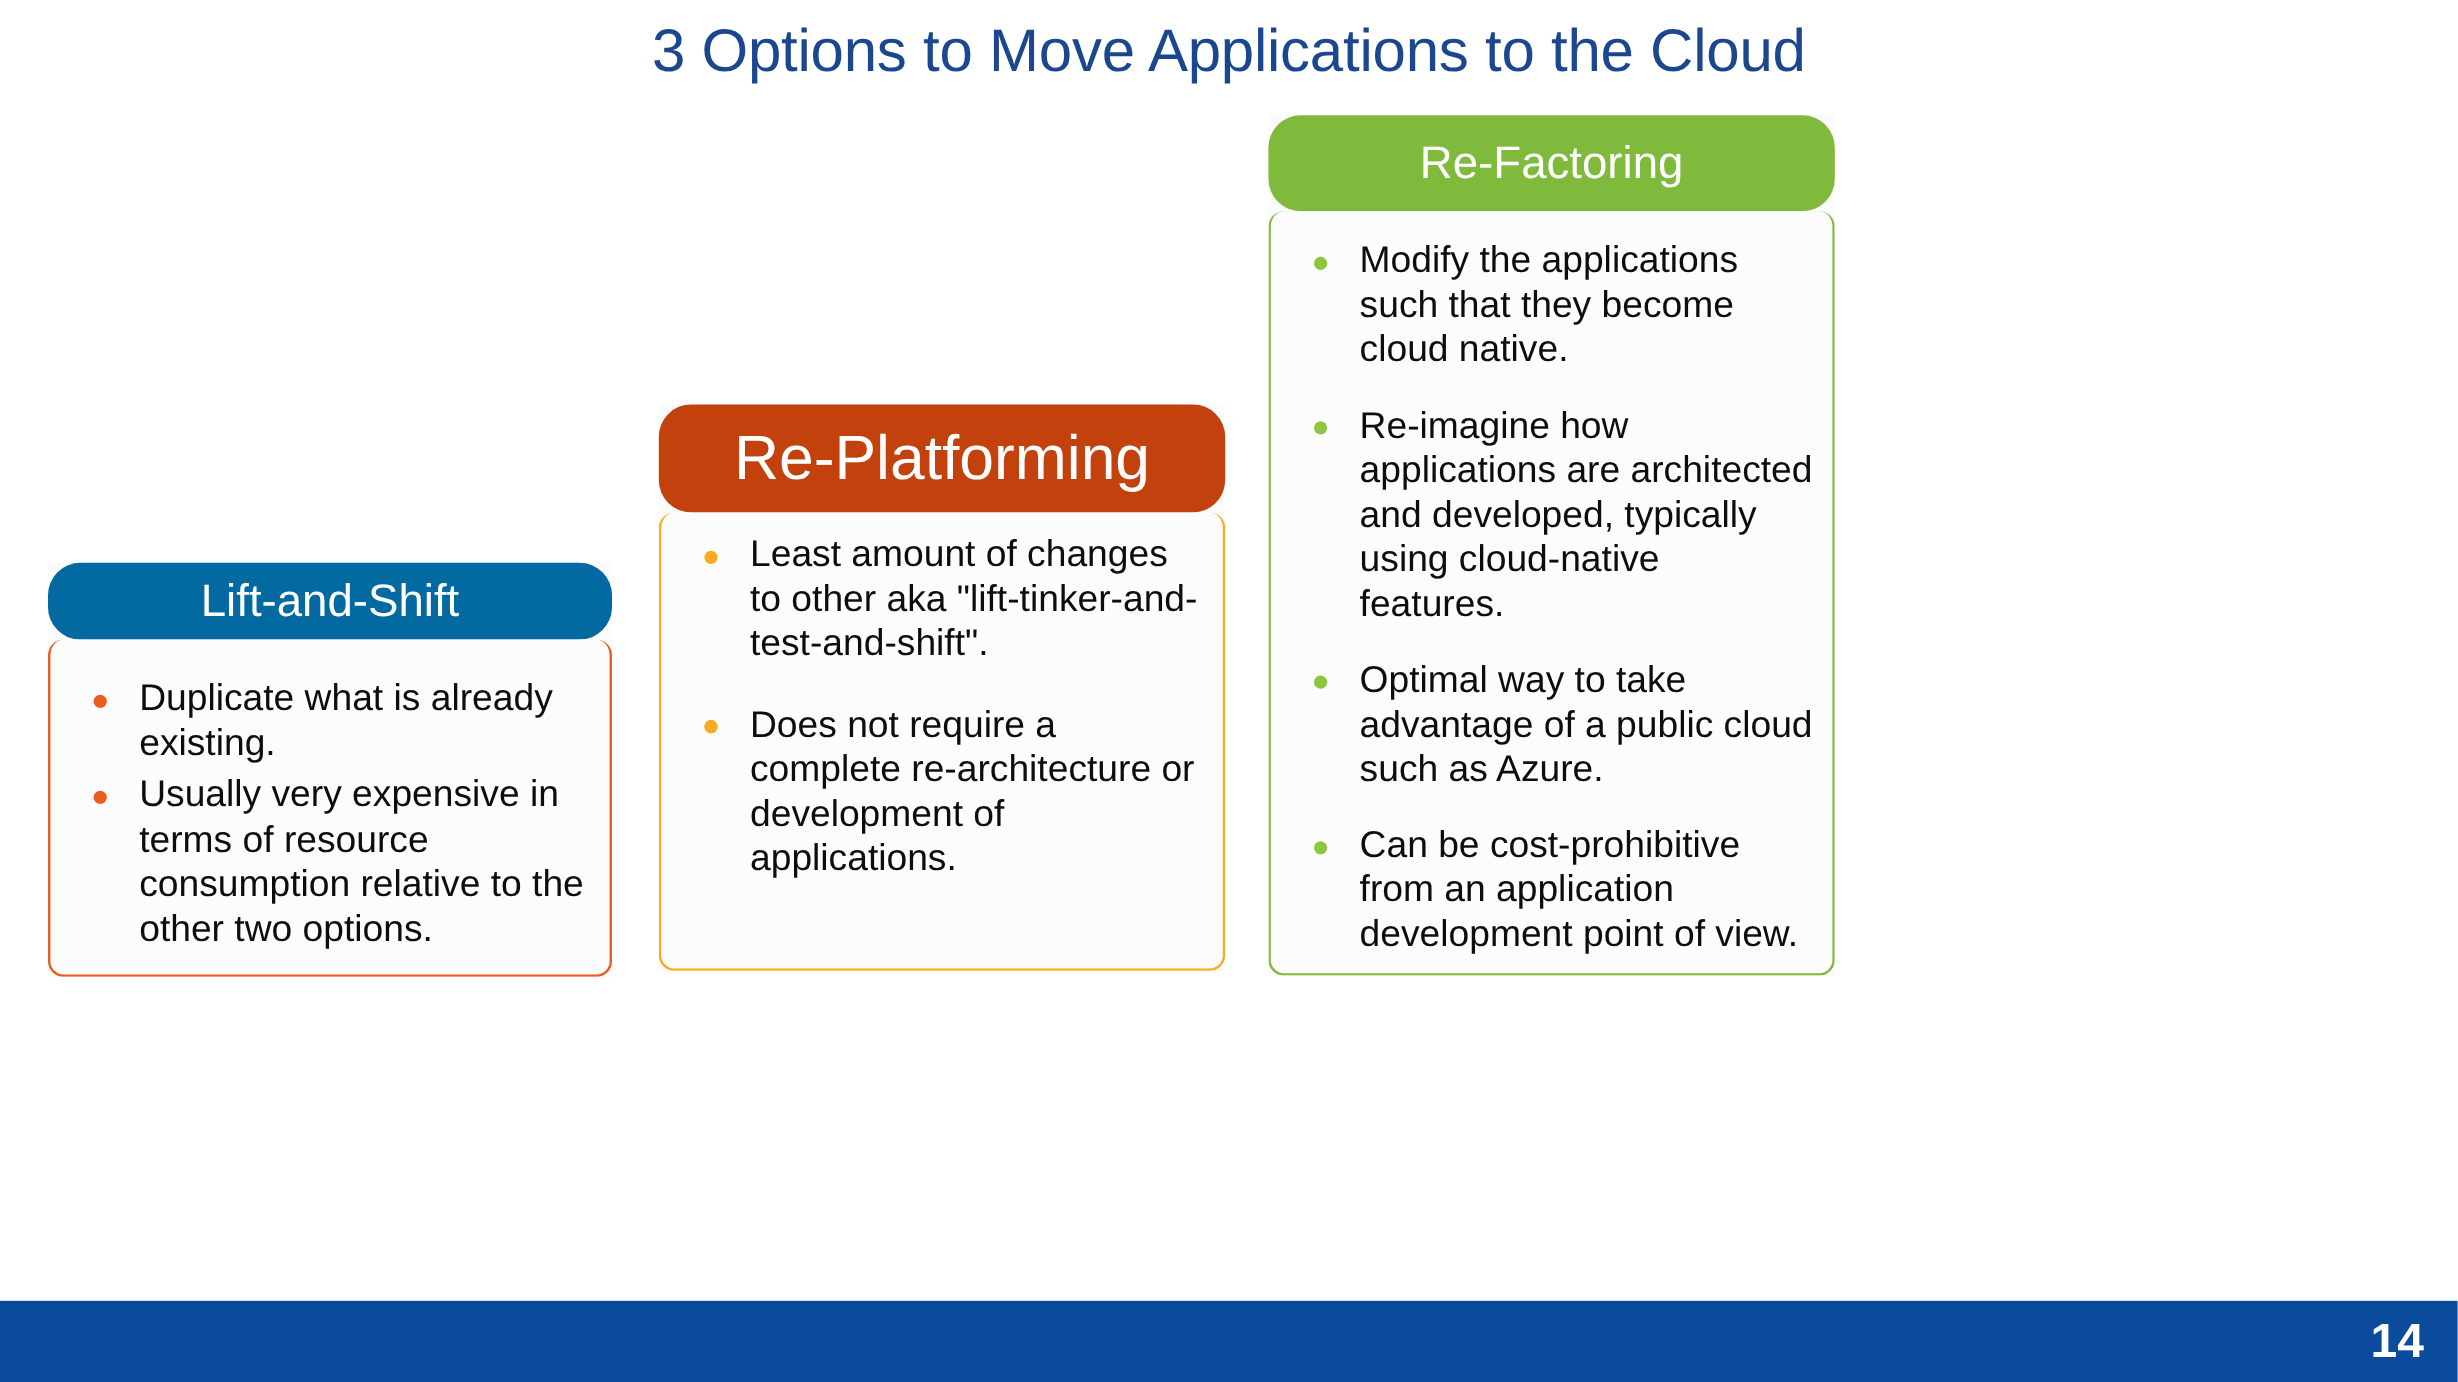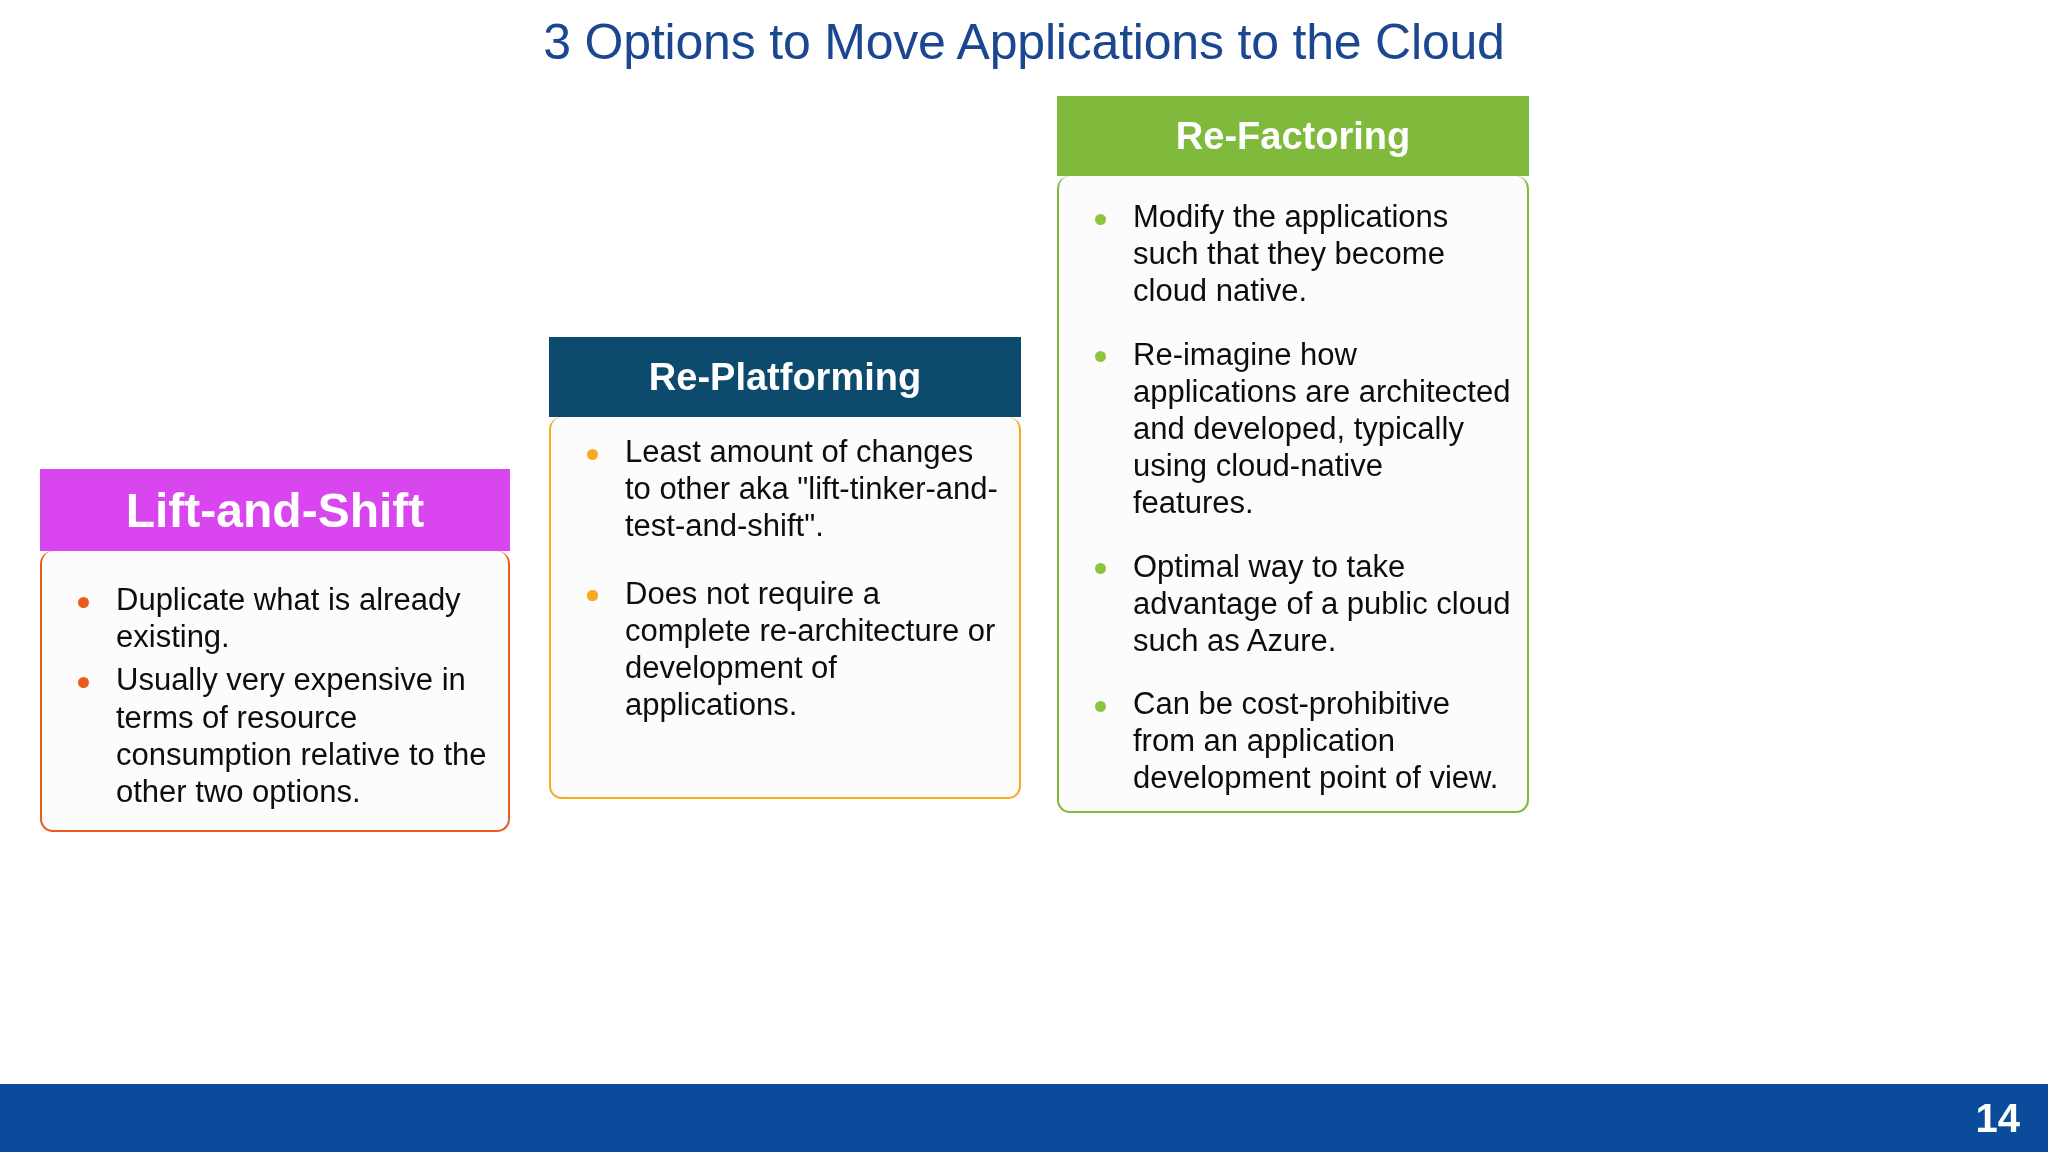--- a/index.html
+++ b/index.html
@@ -40,24 +40,25 @@
   .card {
     position: absolute;
     box-sizing: border-box;
     background: #FBFBFB;
   }
   .card-header {
     box-sizing: border-box;
     width: 100%;
     text-align: center;
     color: #FFFFFF;
-    font-weight: bold;
+    font-weight: normal;
     display: flex;
     align-items: center;
     justify-content: center;
+    border-radius: 27px;
   }
   .card-body {
     box-sizing: border-box;
     width: 100%;
     background: #FCFCFC;
     border-left-width: 2px;
     border-right-width: 2px;
     border-bottom-width: 2px;
     border-top-width: 0;
     border-style: solid;
@@ -86,42 +87,42 @@
     border-radius: 50%;
   }
 
   
   #card-lift {
     left: 40px;
     top: 469px;
     width: 470px;
   }
   #card-lift .card-header {
-    background: #d946ef;
-    height: 82px;
-    font-size: 48px;
+    background: #0369a1;
+    height: 64px;
+    font-size: 38px;
   }
   #card-lift .card-body {
     border-color: #EA5B1C;
     min-height: 250px;
     padding-top: 30px;
   }
   #card-lift ul.bullets li { margin-bottom: 6px; }
   #card-lift ul.bullets li .dot { background: #EA5B1C; }
 
   
   #card-replatform {
     left: 549px;
     top: 337px;
     width: 472px;
   }
   #card-replatform .card-header {
-    background: #0c4a6e;
-    height: 80px;
-    font-size: 38px;
+    background: #c2410c;
+    height: 90px;
+    font-size: 52px;
   }
   #card-replatform .card-body {
     border-color: #F8AB21;
     min-height: 382px;
     padding-top: 16px;
   }
   #card-replatform ul.bullets li { margin-bottom: 30px; }
   #card-replatform ul.bullets li:last-child { margin-bottom: 0; }
   #card-replatform ul.bullets li .dot { background: #F8AB21; }
 

